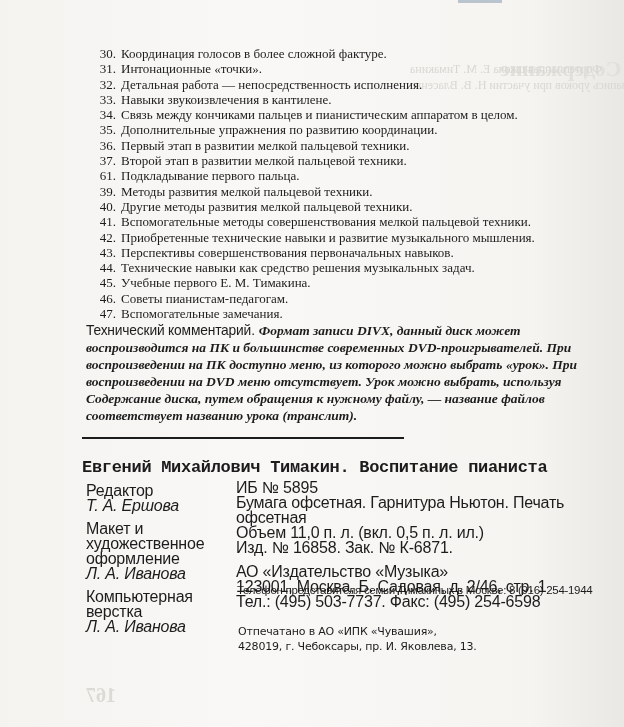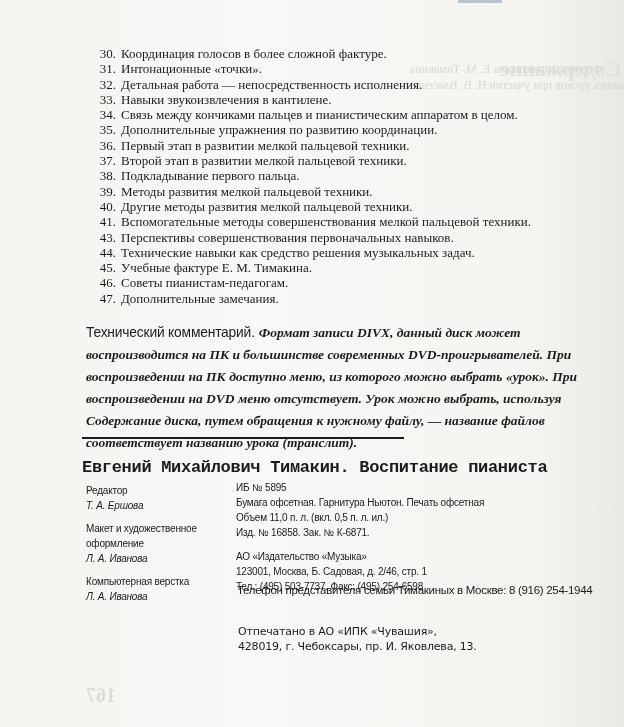--- a/index.html
+++ b/index.html
@@ -29,42 +29,42 @@
   .toc {
     position: absolute; left: 92px; top: 46px; width: 500px;
     margin: 0; padding: 0; list-style: none;
     font-size: 13px; line-height: 15.3px;
   }
   .toc li { white-space: nowrap; }
   .toc .num { display: inline-block; min-width: 24px; text-align: right; margin-right: 5px; }
 
   .comment {
     position: absolute; left: 86px; top: 321px; width: 512px;
-    font-size: 13.5px; line-height: 22px;
+    font-size: 13.5px; line-height: 17px;
   }
   .comment .lead {
     font-family: "Liberation Sans", sans-serif; font-style: normal;
     font-size: 15px; letter-spacing: -0.2px; transform: scaleX(0.92); display: inline-block;
     transform-origin: left;
     margin-right: -14px;
   }
   .comment .body { font-style: italic; font-weight: bold; }
 
   .rule {
     position: absolute; left: 82px; top: 437px; width: 322px; height: 2px;
     background: #1c1c1c;
   }
 
   .imprint-title {
     position: absolute; left: 82px; top: 458px;
     font-family: Liberation Mono, monospace; font-weight: bold; font-size: 17px;
     letter-spacing: -0.3px; white-space: nowrap;
   }
 
-  .sans { font-family: "Liberation Sans", sans-serif; font-size: 10px; letter-spacing: -0.2px; }
+  .sans { font-family: "Liberation Sans", sans-serif; font-size: 16px; letter-spacing: -0.2px; }
   .col-left { position: absolute; left: 86px; top: 483px; width: 150px; line-height: 15px; }
   .col-left .role { margin-top: 8px; }
   .col-left .role:first-child { margin-top: 0; }
   .col-left .person { font-style: italic; }
 
   .col-right { position: absolute; left: 236px; top: 480px; width: 380px; line-height: 15px; }
   .col-right .gap { height: 9px; }
 
   .rep-phone { position: absolute; left: 237px; top: 584px; font-family: "Liberation Sans", sans-serif; font-size: 11.5px; letter-spacing: -0.3px; white-space: nowrap; }
   .printer { position: absolute; left: 238px; top: 624px; font-family: "DejaVu Sans", sans-serif; font-size: 11px; line-height: 15px; letter-spacing: -0.2px; white-space: nowrap; }
@@ -82,29 +82,30 @@
 
 <ol class="toc">
   <li><span class="num">30.</span><span>Координация голосов в более сложной фактуре.</span></li>
   <li><span class="num">31.</span><span>Интонационные «точки».</span></li>
   <li><span class="num">32.</span><span>Детальная работа — непосредственность исполнения.</span></li>
   <li><span class="num">33.</span><span>Навыки звукоизвлечения в кантилене.</span></li>
   <li><span class="num">34.</span><span>Связь между кончиками пальцев и пианистическим аппаратом в целом.</span></li>
   <li><span class="num">35.</span><span>Дополнительные упражнения по развитию координации.</span></li>
   <li><span class="num">36.</span><span>Первый этап в развитии мелкой пальцевой техники.</span></li>
   <li><span class="num">37.</span><span>Второй этап в развитии мелкой пальцевой техники.</span></li>
-  <li><span class="num">38.</span><span>Подкладывание первого пальца.</span></li>
+  <li><span class="num">61.</span><span>Подкладывание первого пальца.</span></li>
   <li><span class="num">39.</span><span>Методы развития мелкой пальцевой техники.</span></li>
   <li><span class="num">40.</span><span>Другие методы развития мелкой пальцевой техники.</span></li>
   <li><span class="num">41.</span><span>Вспомогательные методы совершенствования мелкой пальцевой техники.</span></li>
+  <li><span class="num">42.</span><span>Приобретенные технические навыки и развитие музыкального мышления.</span></li>
   <li><span class="num">43.</span><span>Перспективы совершенствования первоначальных навыков.</span></li>
   <li><span class="num">44.</span><span>Технические навыки как средство решения музыкальных задач.</span></li>
-  <li><span class="num">45.</span><span>Учебные фактуре Е. М. Тимакина.</span></li>
+  <li><span class="num">45.</span><span>Учебные первого Е. М. Тимакина.</span></li>
   <li><span class="num">46.</span><span>Советы пианистам-педагогам.</span></li>
-  <li><span class="num">47.</span><span>Дополнительные замечания.</span></li>
+  <li><span class="num">47.</span><span>Вспомогательные замечания.</span></li>
 </ol>
 
 <div class="comment">
   <span class="lead">Технический комментарий.</span>
   <span class="body">Формат записи DIVX, данный диск может воспроизводится на ПК и большинстве современных DVD-проигрывателей. При воспроизведении на ПК доступно меню, из которого можно выбрать «урок». При воспроизведении на DVD меню отсутствует. Урок можно выбрать, используя Содержание диска, путем обращения к нужному файлу, — название файлов соответствует названию урока (транслит).</span>
 </div>
 
 <div class="rule"></div>
 
 <div class="imprint-title">Евгений Михайлович Тимакин. Воспитание пианиста</div>

